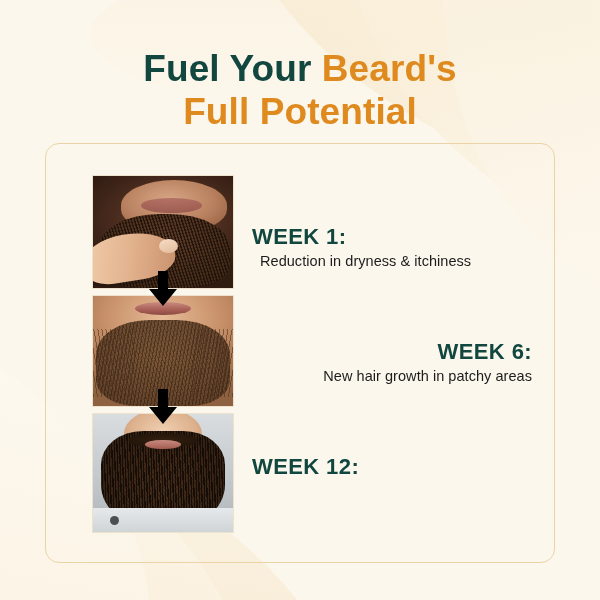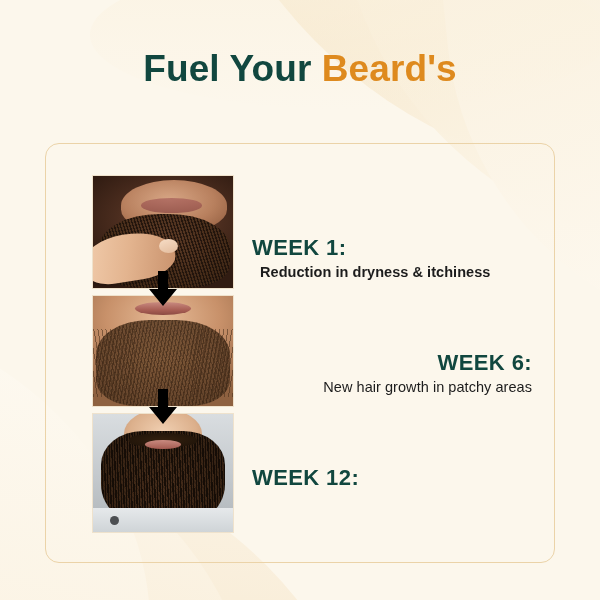--- a/index.html
+++ b/index.html
@@ -232,21 +232,21 @@
     left:50%; transform:translateX(-50%);
     width:34px; height:36px;
     z-index:8;
   }
   .arrow-1 { top:96px; }
   .arrow-2 { top:214px; }
 
   
   #steps {
     position:absolute;
-    left:252px; top:190px;
+    left:252px; top:179px;
     width:280px; height:358px;
     z-index:6;
   }
   .step { position:absolute; left:0; width:280px; }
   .step-1 { top:45px; }
   .step-2 { top:160px;text-align:right; }
   .step-3 { top:275px; }
 
   .step-title {
     color:#11473F;
@@ -254,38 +254,41 @@
     font-size:22px;
     letter-spacing:.4px;
     margin-bottom:3px;
   }
   .step-desc {
     color:#1C1C1C;
     font-size:14.5px;
     letter-spacing:.05px;
     padding-left:2px;
   }
-  .step-1 .step-desc { padding-left:8px;font-weight:bold; }
+  .step-1 .step-desc { padding-left:8px; }
 </style>
 </head>
 <body>
 
 <div id="bg-layer">
   <div class="swoosh swoosh-tr-1"></div>
   <div class="swoosh swoosh-tr-2"></div>
   <div class="swoosh swoosh-tr-3"></div>
   <div class="swoosh swoosh-bl-1"></div>
   <div class="swoosh swoosh-bl-2"></div>
   <div class="swoosh swoosh-bl-3"></div>
   <div class="swoosh swoosh-top-sheen"></div>
 </div>
 
 <div id="headline">
   <span class="headline-line">
     <span class="h-teal">Fuel Your </span><span class="h-orange">Beard's</span>
+  </span>
+  <span class="headline-line">
+    <span class="h-orange">Full Potential</span>
   </span>
 </div>
 
 <div id="card"></div>
 
 <div id="photo-column">
 
   <div class="photo photo-1">
     <div class="photo-inner">
       <div class="p1-bg"></div>

